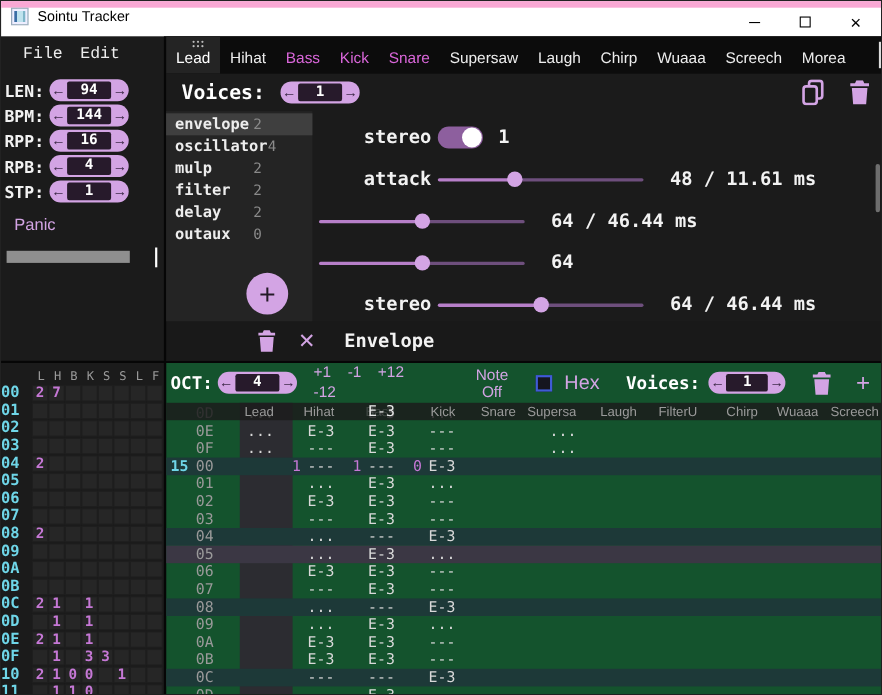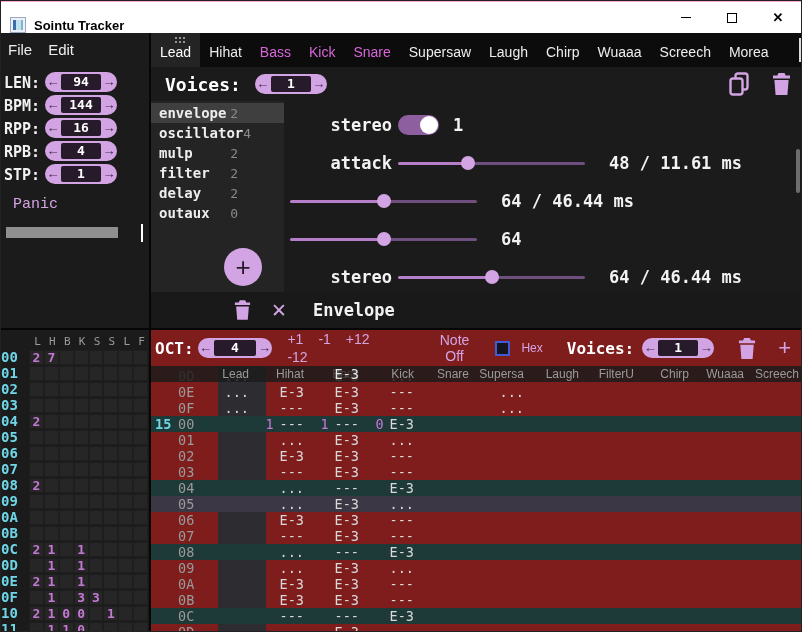--- a/index.html
+++ b/index.html
@@ -8,45 +8,45 @@
     --beat:#1d3938; --cursor:#3b3744; --band:#2c2c31;
     --sel-unit:#3f3f3f; --slider-left:#b77fc9; --slider-right:#6e4f7d;
     --toggle:#8d5f9e; --check-border:#3f5bd6; --meter:#8f8f8f; --hdr-gray:#9a9a9a;
   }
   *{margin:0;padding:0;box-sizing:border-box;}
   html,body{background:#000;}
   body{width:802px;height:632px;overflow:hidden;font-family:"Liberation Sans",sans-serif;}
   .window{width:802px;height:632px;background:#1b1b1b;border:1px solid #222;display:flex;flex-direction:column;overflow:hidden;}
 
   
-  .titlebar{height:32px;background:#fff;display:flex;align-items:flex-end;flex:0 0 32px;border-top:1px solid #f9a8d4;font-weight:bold;}
+  .titlebar{height:32px;background:#fff;display:flex;align-items:flex-start;flex:0 0 32px;border-top:6px solid #f9a8d4;}
   .app-icon{width:16px;height:16px;margin:0 8px 0 9px;border:1px solid #9ab;background:linear-gradient(90deg,#3b6ea5 0 35%,#bfe3ee 35% 70%,#7fb6c9 70%);box-shadow:inset 0 0 0 2px #eef;}
   .title-text{font-size:13px;color:#000;}
   .win-controls{margin-left:auto;display:flex;height:100%;}
   .win-btn{width:46px;height:100%;display:flex;align-items:center;justify-content:center;font-size:13px;color:#000;cursor:default;}
   .win-btn .bar{width:10px;height:1px;background:#000;}
   .win-btn .box{width:10px;height:10px;border:1px solid #000;}
 
   
   .main{flex:1;display:flex;flex-direction:column;min-height:0;}
   .top-section{height:297px;border-bottom:2px solid #060606;display:flex;}
   .bottom-section{flex:1;display:flex;min-height:0;}
   .left-col{width:150px;border-right:2px solid #060606;flex:0 0 150px;position:relative;}
 
   
-  .menubar{height:32px;display:flex;align-items:center;gap:16px;padding-left:7px;}
+  .menubar{height:32px;display:flex;align-items:center;gap:16px;padding-left:20px;font-family:Liberation Mono, monospace;}
   .menu-item{color:#ededed;font-size:15px;}
   .fields{margin-top:4px;}
   .field-row{display:flex;align-items:flex-end;height:23px;padding-left:3px;}
   .field-label{width:41px;color:#f2f2f2;font-family:"DejaVu Sans Mono",monospace;font-size:15px;font-weight:700;}
   .stepper{display:inline-flex;align-items:center;background:var(--accent);border-radius:10px;height:20px;overflow:hidden;}
   .stepper.w72{width:72px;}
   .step-arrow{width:16px;text-align:center;color:var(--accent-dark);font-size:13px;line-height:20px;flex:0 0 16px;}
   .step-val{flex:1;background:var(--stepper-box);color:#fff;font-family:"DejaVu Sans Mono",monospace;font-size:13px;font-weight:700;text-align:center;height:16px;line-height:16px;border-radius:2px;}
-  .panic-btn{margin:12px 0 0 12px;color:var(--accent);font-size:15px;background:none;border:none;font-family:Liberation Mono, monospace;}
+  .panic-btn{margin:12px 0 0 12px;color:var(--accent);font-size:15px;background:none;border:none;font-family:Liberation Sans, sans-serif;}
   .meter-wrap{position:relative;margin:14px 0 0 5px;width:140px;height:12px;}
   .meter-fill{width:112px;height:11px;background:var(--meter);}
   .meter-tick{position:absolute;left:135px;top:-3px;width:2px;height:18px;background:#fff;}
 
   
   .right-col{flex:1;display:flex;flex-direction:column;min-width:0;}
   .tabbar{height:34px;background:#0c0c0c;display:flex;align-items:stretch;overflow:hidden;}
   .tab{display:flex;align-items:flex-end;padding:0 9px 7px 9px;font-size:14px;color:#ededed;position:relative;white-space:nowrap;}
   .tab.active{background:#242424;color:#fff;}
   .tab.magenta{color:var(--magenta);}
@@ -86,28 +86,28 @@
   
   .pattern-panel{padding-top:5px;overflow:hidden;background:#1b1b1b;height:100%;}
   .pat-head{display:flex;height:14px;margin-left:29px;}
   .pat-head span{width:15px;text-align:center;color:var(--hdr-gray);font-size:11px;font-family:"DejaVu Sans Mono",monospace;}
   .pat-row{display:flex;height:16px;align-items:center;}
   .pat-gutter{width:29px;flex:0 0 29px;color:var(--cyan);font-family:"DejaVu Sans Mono",monospace;font-size:14px;font-weight:700;line-height:16px;}
   .pat-cell{width:13px;height:13px;margin:0 2px 0 0;background:#262626;box-shadow:0 0 0 1px #1e1e1e;display:flex;align-items:center;justify-content:center;}
   .pat-cell span{color:var(--pink);font-family:"DejaVu Sans Mono",monospace;font-size:13px;font-weight:700;}
 
   
-  .tracker-panel{flex:1;display:flex;flex-direction:column;min-width:0;background:#7f1d1d;}
+  .tracker-panel{flex:1;display:flex;flex-direction:column;min-width:0;background:#14532d;}
   .note-toolbar{height:36px;display:flex;align-items:center;padding:0 10px 0 4px;gap:0;}
   .oct-label{color:#fff;font-family:"DejaVu Sans Mono",monospace;font-size:16px;font-weight:700;margin-right:4px;}
   .stepper.w75{width:75px;}
   .tb-btn{background:none;border:none;color:var(--accent);font-size:14px;margin-left:15px;font-family:"Liberation Sans",sans-serif;}
   .tb-noteoff{margin-left:24px;}
   .checkbox{width:15px;height:15px;border:2px solid var(--check-border);background:#15151f;margin-left:15px;}
-  .hex-label{color:var(--accent);font-size:12px;margin-left:11px;}
+  .hex-label{color:var(--accent);font-size:18px;margin-left:11px;}
   .tb-voices{color:#fff;font-family:"DejaVu Sans Mono",monospace;font-size:16px;font-weight:700;margin-left:24px;margin-right:8px;}
   .note-toolbar .icon-btn{margin-left:24px;}
   .tb-add{color:var(--accent);font-size:22px;margin-left:22px;background:none;border:none;}
 
   .note-grid{position:relative;flex:1;overflow:hidden;}
   .grid-band{position:absolute;left:67px;top:0;width:48px;height:100%;background:var(--band);z-index:0;}
   .grid-rows{position:absolute;left:0;top:2px;width:100%;z-index:1;}
   .nrow{display:flex;height:16px;position:relative;z-index:1;background:transparent;}
   .nrow.beat{background:var(--beat);}
   .nrow.cursor{background:var(--cursor);}

